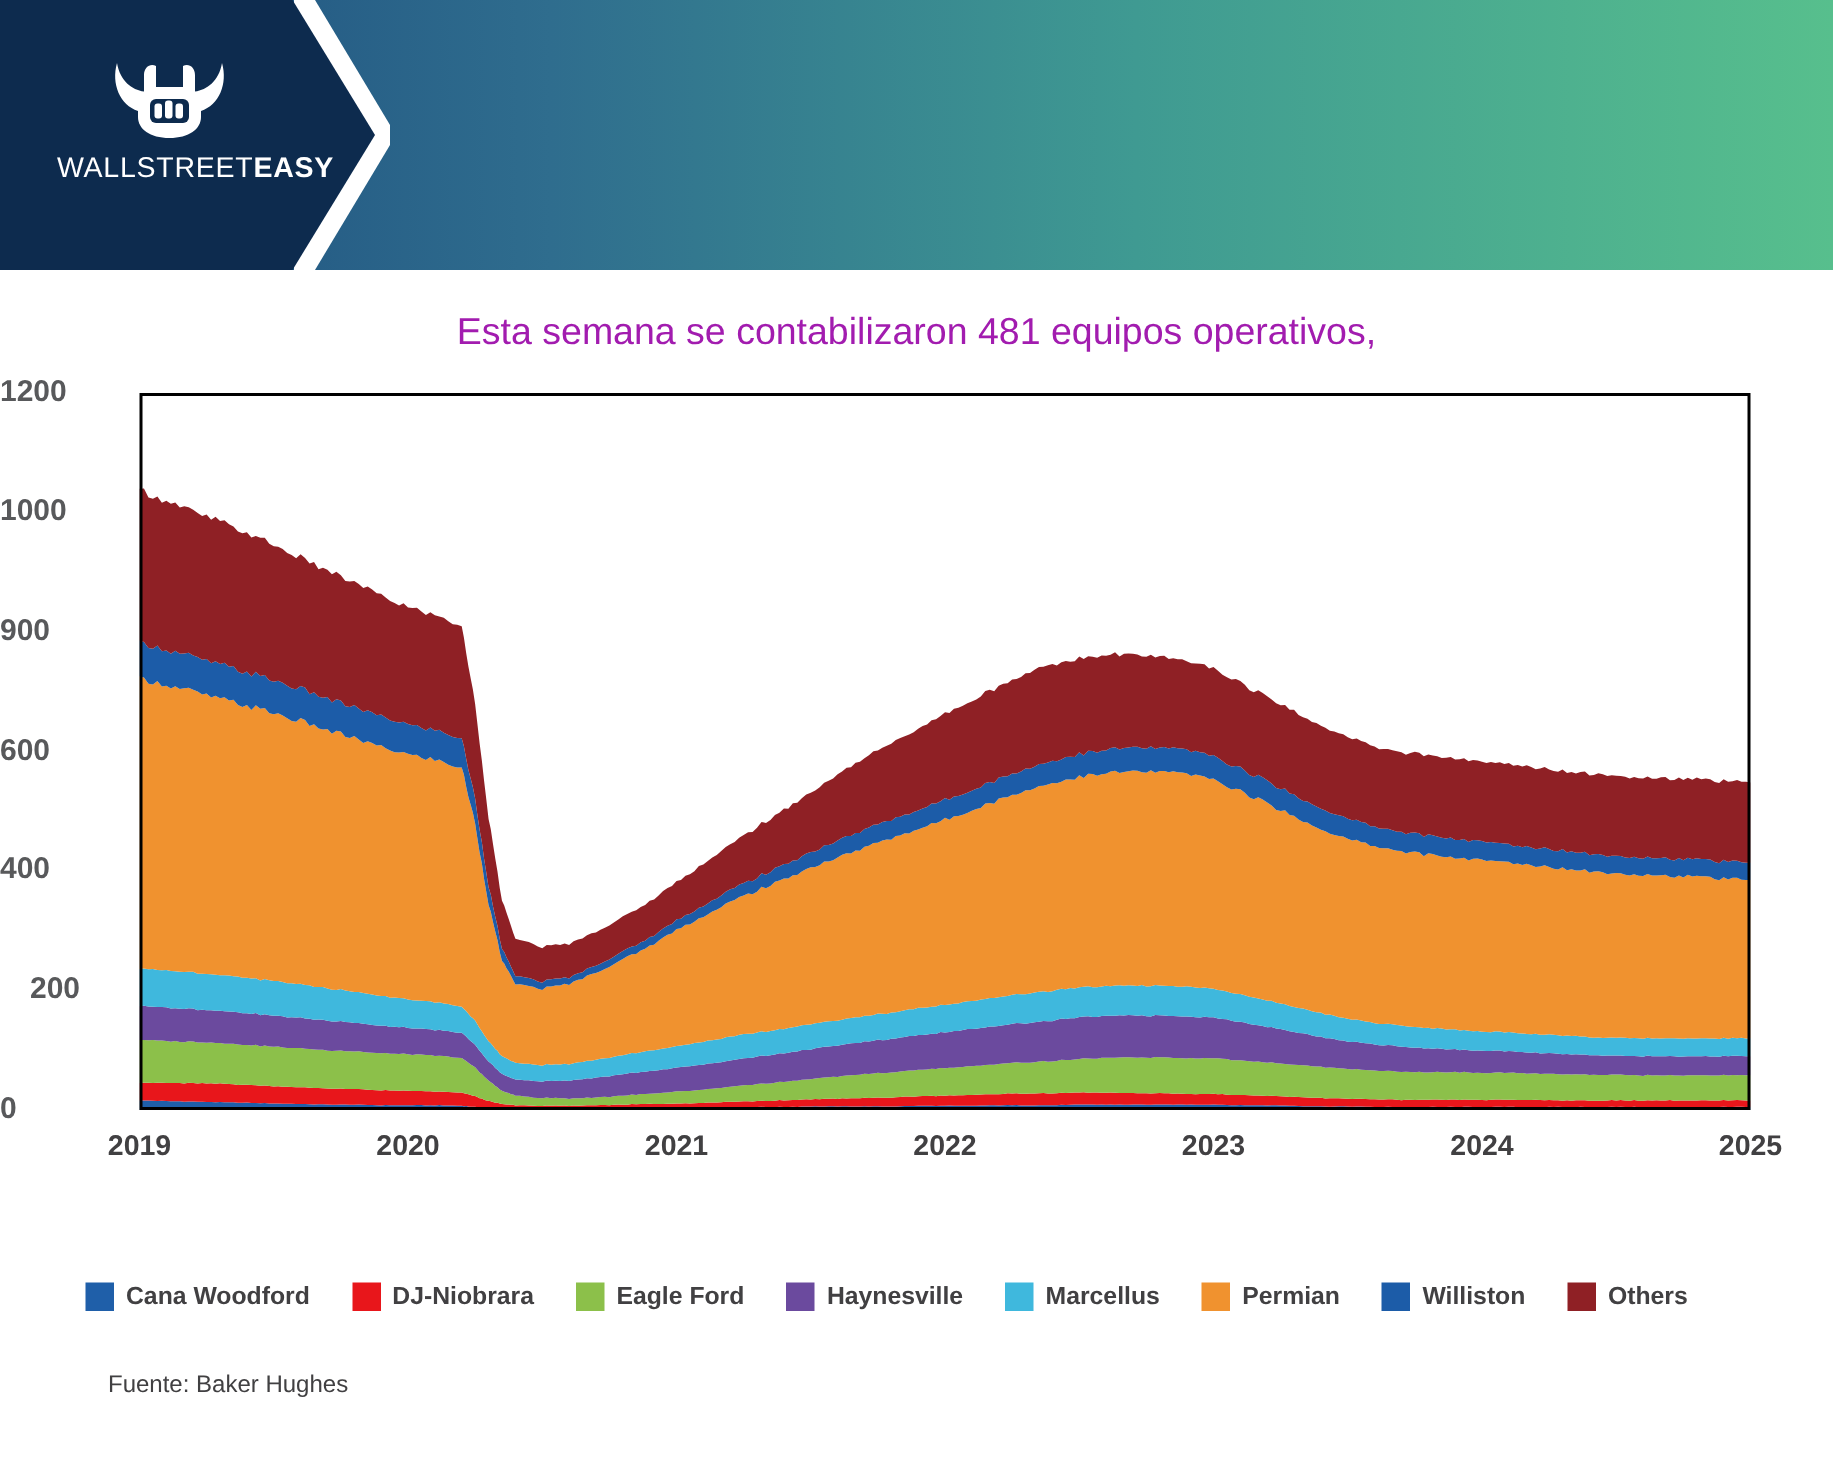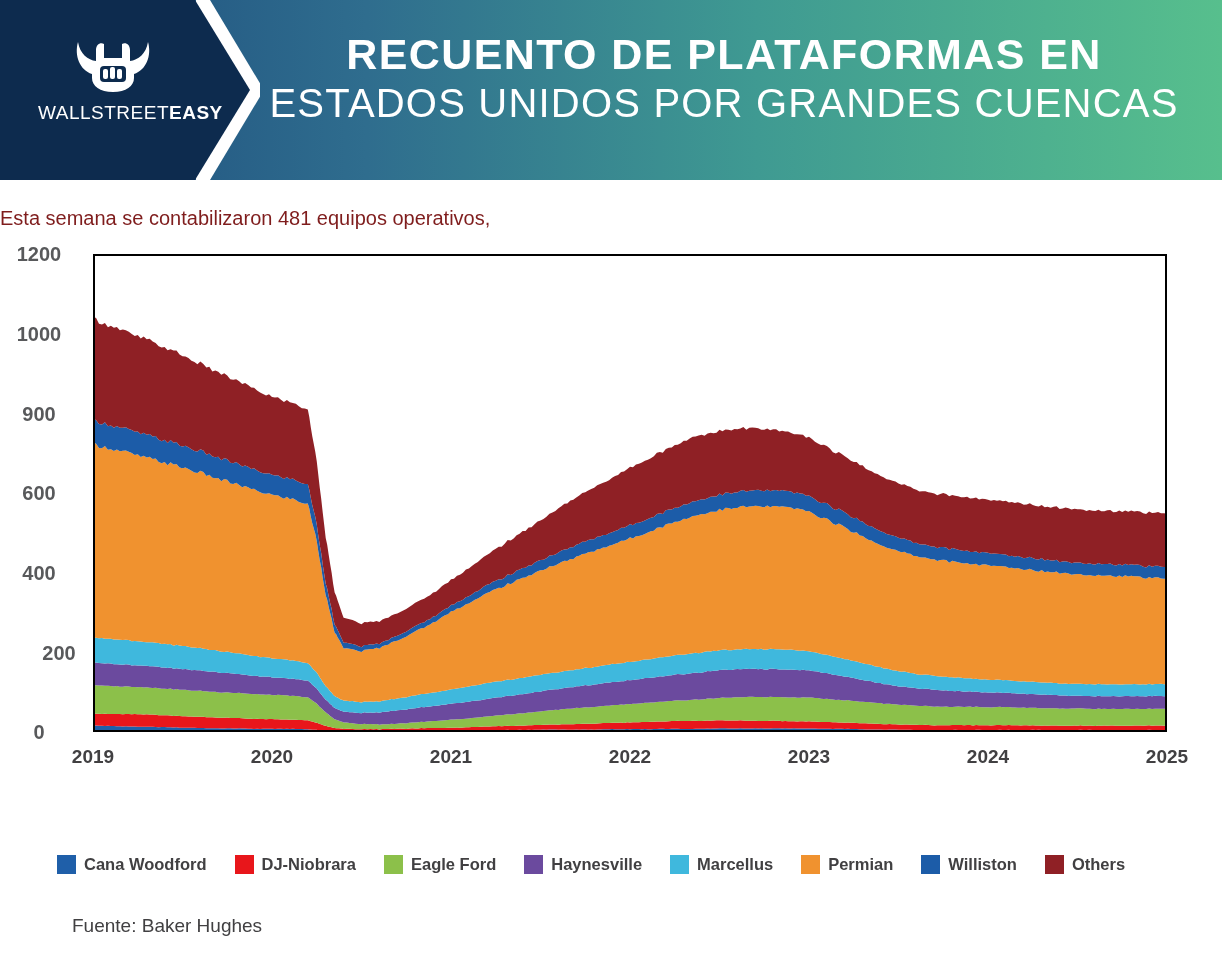--- a/index.html
+++ b/index.html
@@ -82,23 +82,23 @@
     font-size: 40px;
     font-weight: 400;
     letter-spacing: 1.2px;
     line-height: 1.18;
     margin-top: 2px;
   }
 
   
   .subtitle {
     margin-top: 24px;
-    text-align: left;
-    color: #7f1d1d;
-    font-size: 20px;
+    text-align: center;
+    color: #a21caf;
+    font-size: 25px;
     line-height: 1.42;
     font-weight: 400;
   }
 
   
   .chart-area {
     position: relative;
     margin-top: 22px;
     width: 1222px;
     height: 530px;
@@ -107,21 +107,21 @@
     position: absolute;
     left: 93px;
     top: 310px;
     width: 1074px;
     height: 478px;
   }
   svg.plot { display: block; }
   .y-label {
     position: absolute;
     right: 0;
-    text-align: center;
+    text-align: left;
     color: #58595b;
     font-size: 20px;
     font-weight: 700;
     transform: translateY(-50%);
   }
   .x-label {
     position: absolute;
     color: #414042;
     font-size: 19px;
     font-weight: 700;
@@ -154,21 +154,21 @@
     font-size: 16.5px;
     font-weight: 700;
     white-space: nowrap;
   }
 
   .source {
     position: absolute;
     left: 72px;
     top: 915px;
     color: #414042;
-    font-size: 19px;
+    font-size: 16px;
     font-weight: 400;
   }
 </style>
 </head>
 <body>
 
 <div class="header">
   <div class="header-left-edge"></div>
   <div class="header-left"></div>
   <div class="logo-wrap">
@@ -177,24 +177,20 @@
         <path d="M8 6 C10 18, 18 24, 26 25 L26 14 C26 9, 30 6, 34 8 L34 22 L52 22 L52 8 C56 6, 60 9, 60 14 L60 25 C68 24, 76 18, 78 6 C82 20, 76 34, 64 38 L64 42 C64 50, 56 56, 43 56 C30 56, 22 50, 22 42 L22 38 C10 34, 4 20, 8 6 Z" fill="#ffffff"></path>
         <rect x="30" y="30" width="26" height="16" rx="4" fill="#0d2b4e"></rect>
         <rect x="33" y="33" width="5" height="10" rx="2" fill="#ffffff"></rect>
         <rect x="40" y="31" width="5" height="12" rx="2" fill="#ffffff"></rect>
         <rect x="47" y="33" width="5" height="10" rx="2" fill="#ffffff"></rect>
       </svg>
     </div>
     <div class="logo-text">
       <span>WALLSTREET</span><b>EASY</b>
     </div>
-  </div>
-  <div class="header-titles">
-    <div class="title-line1">RECUENTO DE PLATAFORMAS EN</div>
-    <div class="title-line2">ESTADOS UNIDOS POR GRANDES CUENCAS</div>
   </div>
 </div>
 
 <div class="subtitle">
   <div>Esta semana se contabilizaron 481 equipos operativos,</div>
 </div>
 
 <div class="chart-area">
   <div id="y-axis-labels">
       <div class="y-label" style="top: 478px; left: 0px; width: 78px;">0</div>

